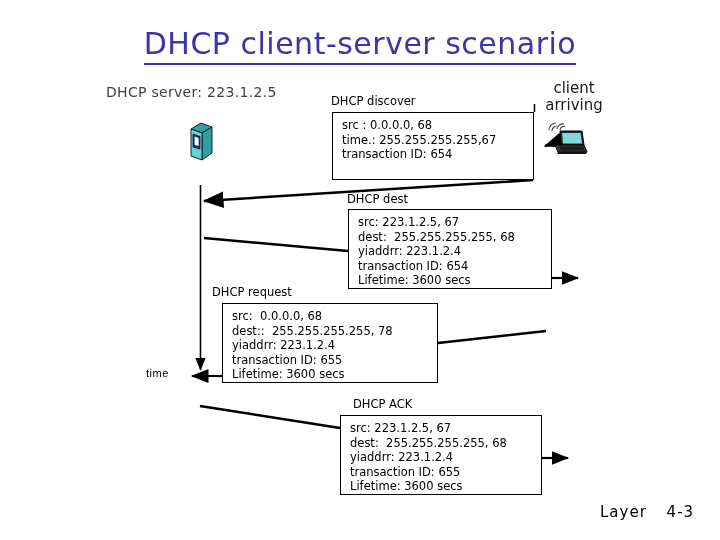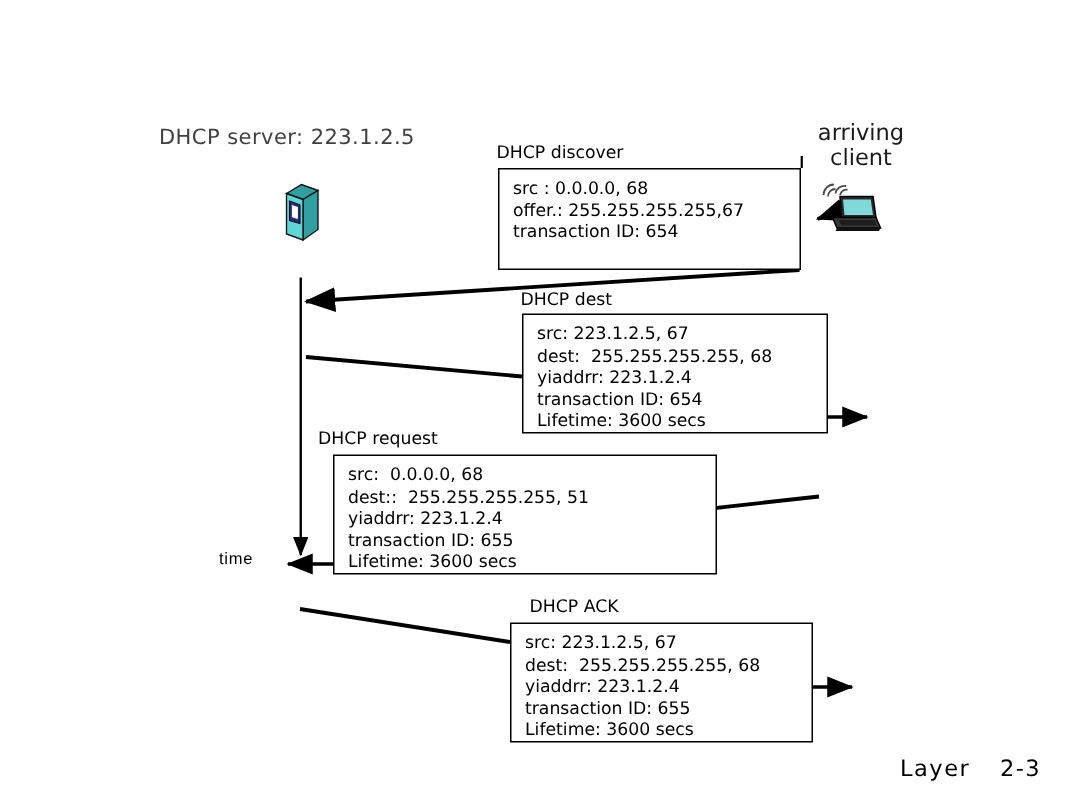--- a/index.html
+++ b/index.html
@@ -98,45 +98,48 @@
     z-index:6;
   }
 
   
   #box-discover{left:332px;top:112px;width:202px;height:68px;}
   #t-discover  {left:331px;top:94px;}
 
   #box-offer   {left:348px;top:209px;width:204px;height:80px;}
   #t-offer     {left:347px;top:192px;}
 
-  #box-request {left:222px;top:303px;width:256px;height:80px;}
+  #box-request {left:222px;top:303px;width:216px;height:80px;}
   #t-request   {left:212px;top:285px;text-align:right;}
 
   #box-ack     {left:340px;top:415px;width:202px;height:80px;}
   #t-ack       {left:339px;top:397px;margin-left:14px;}
 
   
   #vectors{position:absolute;left:0;top:0;width:720px;height:540px;z-index:2;}
 
   
   .icon{position:absolute;z-index:4;}
   #server-icon{left:188px;top:122px;width:26px;height:42px;}
   #client-icon{left:540px;top:118px;width:48px;height:40px;}
 </style>
 </head>
 <body>
 
 <div id="slide">
 
+  <div class="title">
+    <span>DHCP client-server scenario</span>
+  </div>
 
   <div class="server-label">DHCP server: 223.1.2.5</div>
 
   <div class="client-label">
+    <div>client</div>
     <div>arriving</div>
-    <div>client</div>
   </div>
 
   <svg id="vectors" viewBox="0 0 720 540" xmlns="http://www.w3.org/2000/svg">
     <defs>
       <marker id="ah" markerWidth="9" markerHeight="9" refX="7.5" refY="3.2" orient="auto" markerUnits="strokeWidth">
         <path d="M0,0 L8,3.2 L0,6.4 Z" fill="#000"></path>
       </marker>
     </defs>
 
     <g>
@@ -213,49 +216,49 @@
 
       <polygon points="18,34 47,34 46,36 17,36" fill="#111"></polygon>
     </svg>
   </div>
 
   <div class="time-label">time</div>
 
   <div class="msgtitle" id="t-discover">DHCP discover</div>
   <div class="msgbox" id="box-discover">
     <div class="line">src : 0.0.0.0, 68</div>
-    <div class="line">offer.: 255.255.255.255,67</div>
+    <div class="line">time.: 255.255.255.255,67</div>
     <div class="line">transaction ID: 654</div>
   </div>
 
   <div class="msgtitle" id="t-offer">DHCP dest</div>
   <div class="msgbox" id="box-offer">
     <div class="line">src: 223.1.2.5, 67</div>
     <div class="line">dest:  255.255.255.255, 68</div>
     <div class="line">yiaddrr: 223.1.2.4</div>
     <div class="line">transaction ID: 654</div>
     <div class="line">Lifetime: 3600 secs</div>
   </div>
 
   <div class="msgtitle" id="t-request">DHCP request</div>
   <div class="msgbox" id="box-request">
     <div class="line">src:  0.0.0.0, 68</div>
-    <div class="line">dest::  255.255.255.255, 51</div>
+    <div class="line">dest::  255.255.255.255, 78</div>
     <div class="line">yiaddrr: 223.1.2.4</div>
     <div class="line">transaction ID: 655</div>
     <div class="line">Lifetime: 3600 secs</div>
   </div>
 
   <div class="msgtitle" id="t-ack">DHCP ACK</div>
   <div class="msgbox" id="box-ack">
     <div class="line">src: 223.1.2.5, 67</div>
     <div class="line">dest:  255.255.255.255, 68</div>
     <div class="line">yiaddrr: 223.1.2.4</div>
     <div class="line">transaction ID: 655</div>
     <div class="line">Lifetime: 3600 secs</div>
   </div>
 
   <div class="footer">
     <span>Layer</span>
-    <span class="num">2-3</span>
+    <span class="num">4-3</span>
   </div>
 
 </div>
 
 </body></html>

